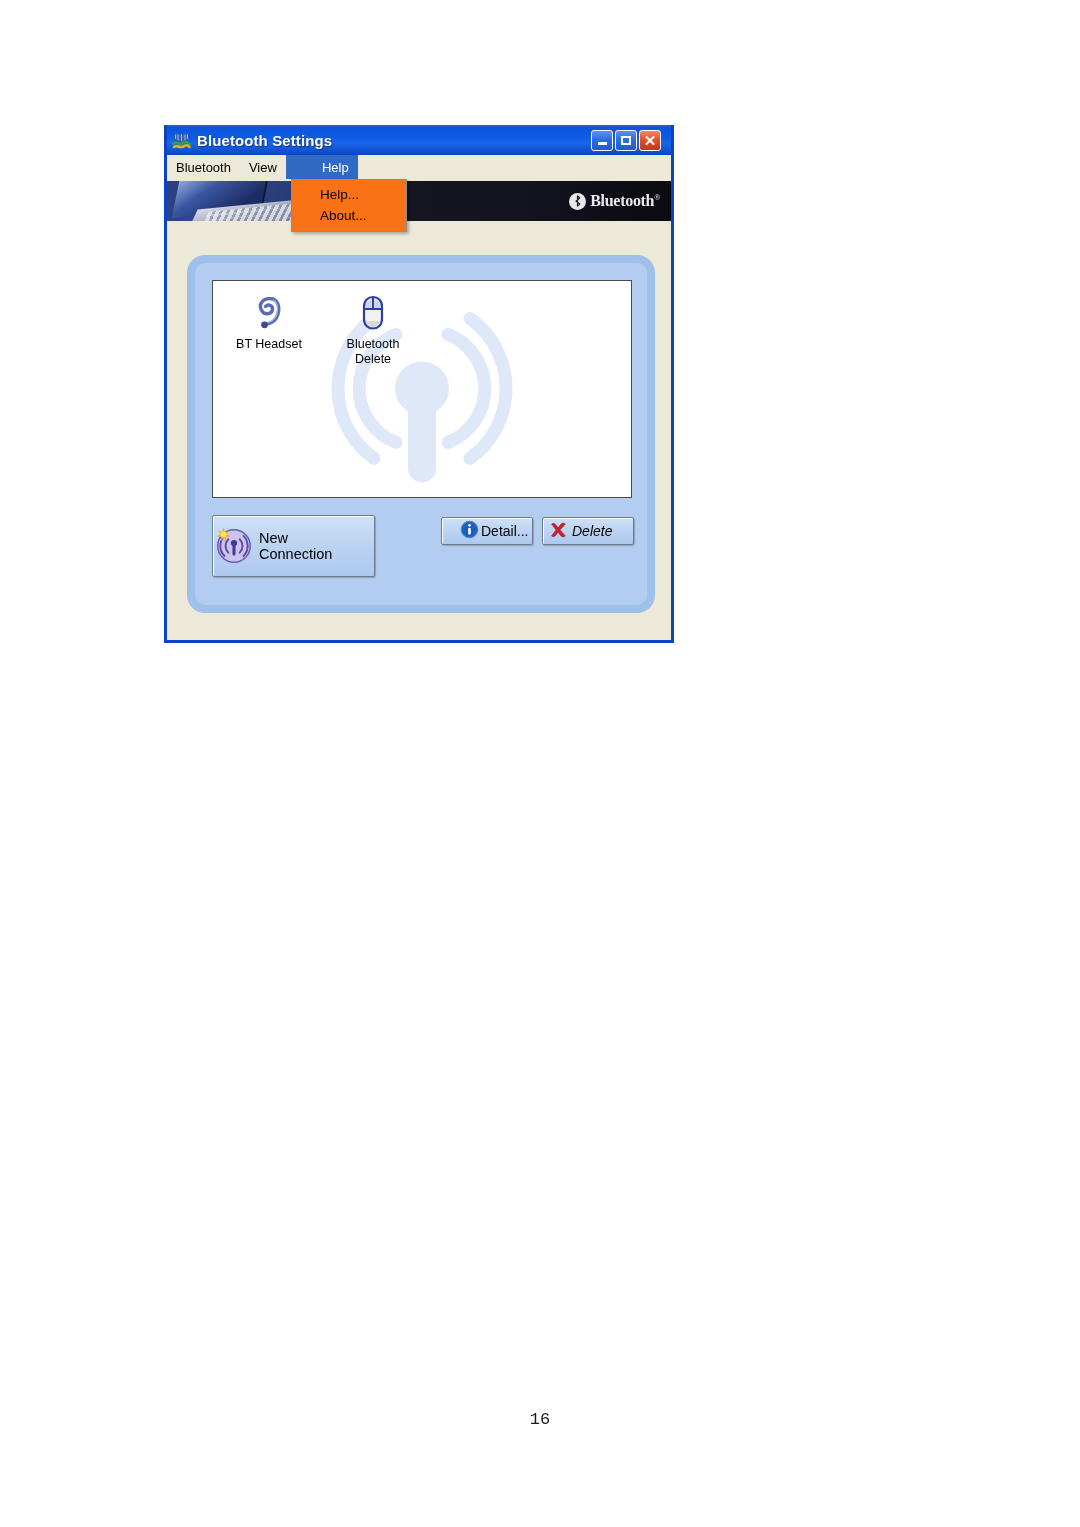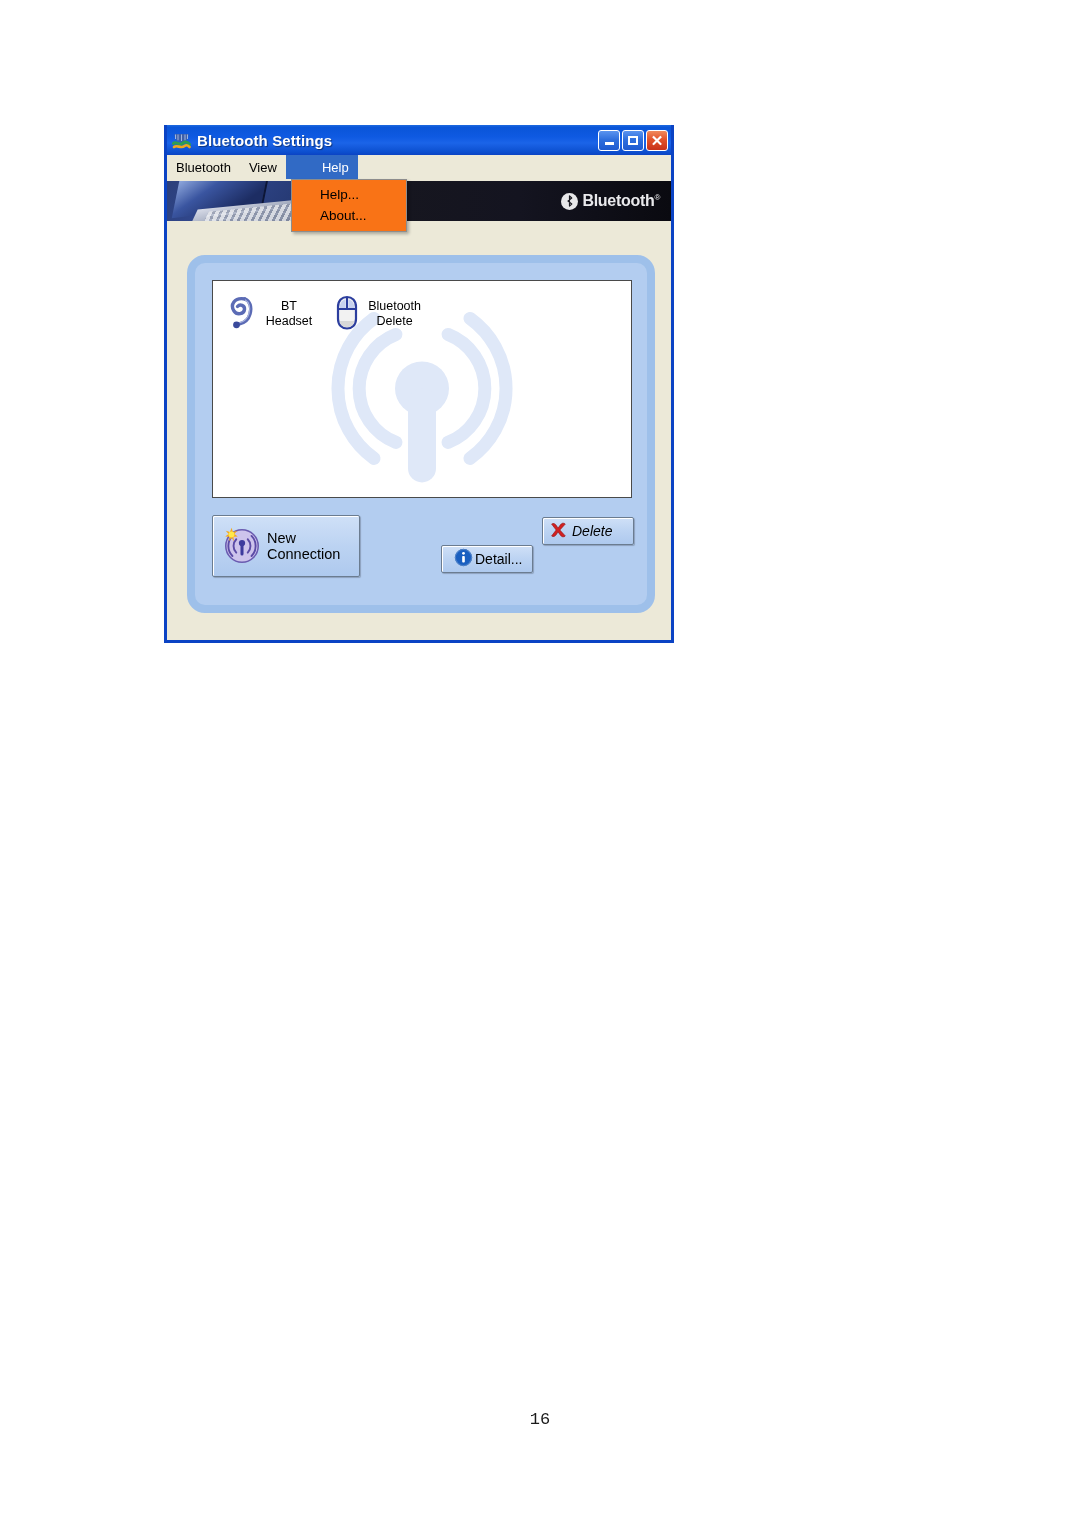--- a/index.html
+++ b/index.html
@@ -29,21 +29,21 @@
   }
 
   
   .titlebar {
     height: 30px;
     background: linear-gradient(to bottom,
         #1e6ae0 0%, #0a55d8 8%, #0f5ae2 40%,
         #1b64e8 60%, #0c4fcf 90%, #0b43c4 100%);
     display: flex;
     align-items: center;
-    padding: 0 3px 0 5px;
+    padding: 0 10px 0 5px;
     position: relative;
     box-sizing: border-box;
   }
   .title-icon {
     width: 19px;
     height: 19px;
     position: relative;
     flex: 0 0 auto;
     margin-right: 6px;
   }
@@ -175,20 +175,21 @@
       repeating-linear-gradient(to right, rgba(255,255,255,.75) 0 4px, transparent 4px 7px),
       repeating-linear-gradient(to bottom, rgba(120,128,150,.55) 0 3px, transparent 3px 5px);
     opacity: .85;
   }
   .banner-logo {
     margin-left: auto;
     margin-right: 11px;
     display: flex;
     align-items: center;
     gap: 4px;
+    font-family: Liberation Serif, serif;
   }
   .bt-badge {
     width: 17px; height: 17px;
     border-radius: 50%;
     background: #e8e8ea;
     display: flex; align-items: center; justify-content: center;
     flex: 0 0 auto;
   }
   .bt-word {
     color: #e9e9ec;
@@ -242,21 +243,21 @@
     position: absolute;
     left: 0; top: 0;
     padding: 10px 0 0 8px;
     display: flex;
     gap: 8px;
     z-index: 3;
   }
   .device {
     width: 96px;
     display: flex;
-    flex-direction: row;
+    flex-direction: column;
     align-items: center;
     cursor: default;
   }
   .device-icon {
     width: 44px;
     height: 44px;
     display: flex;
     align-items: center;
     justify-content: center;
   }
@@ -285,38 +286,37 @@
     align-items: center;
     box-sizing: border-box;
     cursor: default;
     font-size: 14px;
     color: #000;
   }
   .btn-new {
     position: absolute;
     left: 0;
     top: 2px;
-    width: 148px;
+    width: 163px;
     height: 62px;
-    padding: 0 8px;
+    padding: 0 0;
     gap: 4px;
   }
   .new-text {
     line-height: 1.12;
     font-size: 14.5px;
   }
   .btn-detail {
     position: absolute;
     left: 229px;
     top: 4px;
     width: 92px;
     height: 28px;
-    padding: 0 12px;
+    padding: 0 18px;
     gap: 2px;
-    margin-top: 28px;
   }
   .btn-delete {
     position: absolute;
     left: 330px;
     top: 4px;
     width: 92px;
     height: 28px;
     padding: 0 5px;
     gap: 4px;
     font-style: italic;

